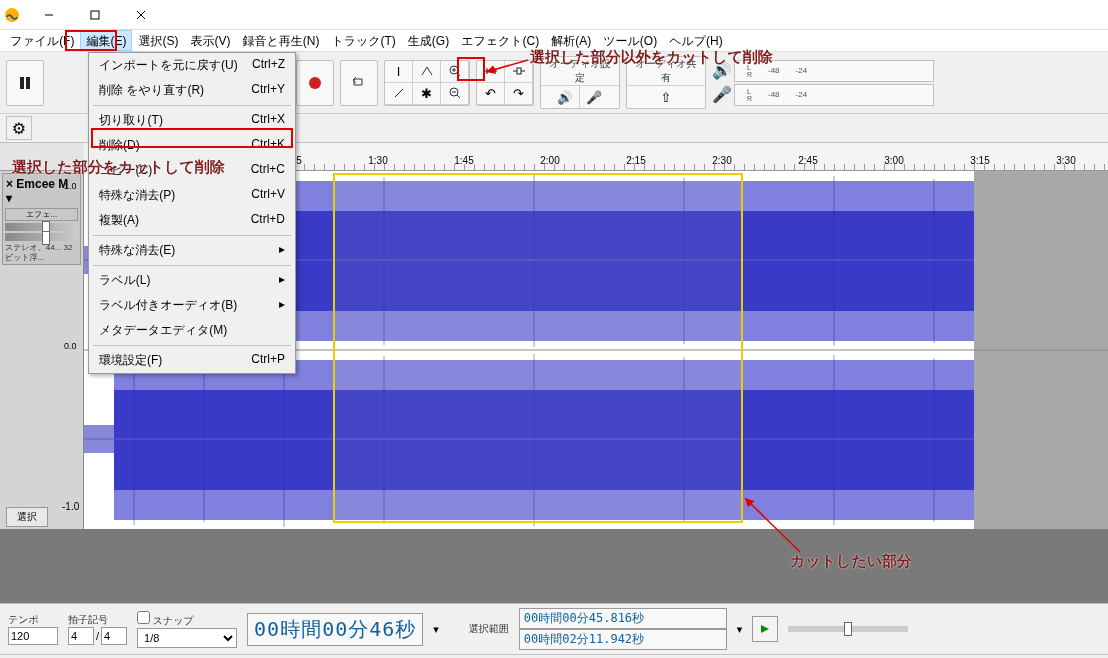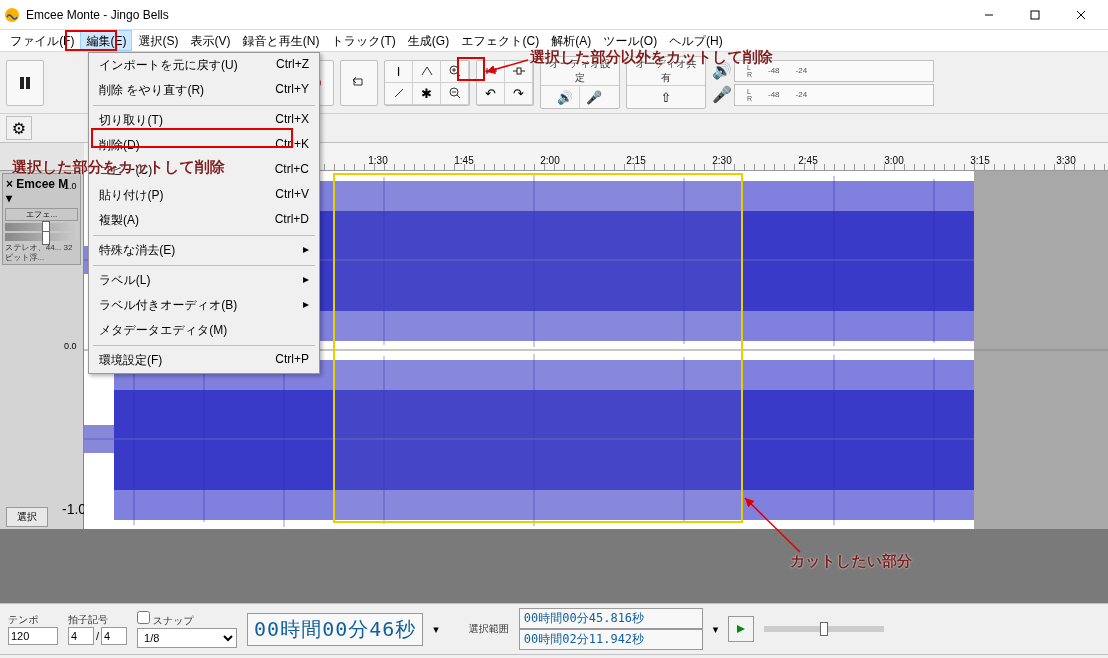--- a/index.html
+++ b/index.html
@@ -24,21 +24,21 @@
 .grid2 .tb { border-right: 1px solid #d0d0d0; border-bottom: 1px solid #d0d0d0; }
 .grid2a { display: grid; grid-template-columns: repeat(2, 28px); grid-template-rows: 22px 22px; }
 .grid2a .tb { border-right: 1px solid #d0d0d0; border-bottom: 1px solid #d0d0d0; }
 .audiolabel { font-size: 10px; color: #333; padding: 0 4px; border-bottom: 1px solid #d0d0d0; text-align: center; }
 .meterbox { width: 200px; height: 22px; background: #fafafa; border: 1px solid #c0c0c0; font-size: 8px; display: flex; align-items: center; padding: 0 4px; }
 .meterbox span { margin: 0 8px; color: #555; }
 
 .toolbar2 { background: #f0f0f0; padding: 2px 6px; border-bottom: 1px solid #c0c0c0; display: flex; align-items: center; gap: 8px; }
 .settings { width: 26px; height: 24px; border: 1px solid #c0c0c0; display: flex; align-items: center; justify-content: center; }
 
-.dropdown { position: absolute; left: 88px; top: 52px; width: 232px; background: #f0f0f0; border: 1px solid #999; box-shadow: 2px 2px 4px rgba(0,0,0,0.3); z-index: 100; font-size: 12px; }
+.dropdown { position: absolute; left: 88px; top: 52px; width: 208px; background: #f0f0f0; border: 1px solid #999; box-shadow: 2px 2px 4px rgba(0,0,0,0.3); z-index: 100; font-size: 12px; }
 .dditem { padding: 4px 10px; display: flex; justify-content: space-between; cursor: default; }
 .dditem.sub::after { content: '▸'; }
 .ddsep { height: 1px; background: #c0c0c0; margin: 2px 4px; }
 
 .ruler { height: 28px; background: #f4f4f4; border-bottom: 1px solid #999; display: flex; position: relative; margin-left: 84px; }
 .ruler .tick { position: absolute; top: 12px; font-size: 10px; transform: translateX(-50%); }
 .ruler::after { content:''; position:absolute; left:0; right:0; bottom:0; height:6px; background: repeating-linear-gradient(90deg, #999 0, #999 1px, transparent 1px, transparent 10px); }
 
 .main { display: flex; background: #808080; height: 358px; position: relative; }
 .trackpanel { width: 84px; background: #d4d4d4; border-right: 1px solid #888; font-size: 9px; }
@@ -51,38 +51,37 @@
 .selection-box { position: absolute; border: 2px solid #e8d000; background: rgba(255,255,200,0.06); pointer-events: none; }
 .selbtn { border: 1px solid #999; background: #e8e8e8; padding: 2px 10px; font-size: 10px; margin-top: 6px; }
 
 .graypanel { height: 74px; background: #7a7a7a; }
 
 .bottombar { background: #f0f0f0; padding: 4px 8px; display: flex; align-items: center; gap: 10px; font-size: 11px; border-top: 1px solid #c0c0c0; }
 .bblabel { font-size: 10px; color: #333; }
 .bbinput { width: 50px; border: 1px solid #999; background: #fff; padding: 2px; font-size: 11px; text-align: left; }
 .bbselect { width: 100px; border: 1px solid #999; background: #fff; padding: 2px; font-size: 11px; }
 .timedisp { font-family: monospace; font-size: 20px; color: #1060a0; border: 1px solid #999; background: #f8f8f8; padding: 2px 6px; letter-spacing: 1px; }
-.timedisp2 { font-family: monospace; font-size: 12px; color: #1060a0; border: 1px solid #999; background: #f8f8f8; padding: 1px 4px; width: 184px; }
+.timedisp2 { font-family: monospace; font-size: 12px; color: #1060a0; border: 1px solid #999; background: #f8f8f8; padding: 1px 4px; width: 208px; }
 .playbtn { width: 26px; height: 26px; border: 1px solid #999; background: #f4f4f4; display:flex; align-items:center; justify-content:center; }
 .statusbar { background: #f0f0f0; padding: 4px 10px; font-size: 11px; border-top: 1px solid #c0c0c0; }
 
 .annot { position: absolute; font-weight: bold; z-index: 200; pointer-events: none; }
 .annot-red { color: #7f1d1d; font-size: 15px; text-shadow: 0 0 2px #fff; }
 .redbox { border: 2px solid #e00000; position: absolute; z-index: 200; pointer-events: none; }
 .arrow-line { position: absolute; z-index: 199; pointer-events: none; }
 </style>
 </head>
 <body>
 
 <div class="titlebar">
   <svg class="logo" viewBox="0 0 16 16">
       <circle cx="8" cy="8" r="7" fill="#ffb000"></circle>
       <path d="M3 10 Q5 6 8 10 T13 10" stroke="#1050b0" fill="none" stroke-width="1.5"></path>
     </svg>
-  <div class="title">Emcee Monte - Jingo Bells</div>
   <div class="winbtns">
     <div class="winbtn">
         <svg width="10" height="10">
           <line x1="1" y1="5" x2="9" y2="5" stroke="#000"></line>
         </svg>
       </div>
     <div class="winbtn">
         <svg width="10" height="10">
           <rect x="1" y="1" width="8" height="8" stroke="#000" fill="none"></rect>
         </svg>
@@ -248,21 +247,21 @@
     <div class="trackhead">
       <div class="tname">× <span>Emcee M</span> ▾</div>
       <div style="border:1px solid #999; text-align:center; margin:2px 0; font-size:8px">エフェ...</div>
       <div class="slider"></div>
       <div class="slider"></div>
       <div class="info">ステレオ、44...
 32 ビット浮...</div>
     </div>
     <div style="position:absolute; left:64px; top:10px; font-size:9px">1.0</div>
     <div style="position:absolute; left:64px; top:170px; font-size:9px">0.0</div>
-    <div style="position:absolute; left:62px; top:330px; font-size:14px">-1.0</div>
+    <div style="position:absolute; left:62px; top:330px; font-size:10px">-1.0</div>
     <div style="position:absolute; bottom:2px; left:6px">
       <button class="selbtn">選択</button>
     </div>
   </div>
   <div class="wavearea">
     <svg width="100%" height="100%" preserveAspectRatio="none" viewBox="0 0 1024 358">
       <rect x="0" y="0" width="1024" height="358" fill="#bfbfe8"></rect>
       <rect x="0" y="0" width="890" height="179" fill="#fff"></rect>
       <rect x="0" y="179" width="890" height="179" fill="#fff"></rect>
       <rect x="890" y="0" width="134" height="358" fill="#a8a8a8"></rect>
@@ -363,21 +362,21 @@
     </div>
   <div class="dditem">
       <span>削除(D)</span>
       <span>Ctrl+K</span>
     </div>
   <div class="dditem">
       <span>コピー(C)</span>
       <span>Ctrl+C</span>
     </div>
   <div class="dditem">
-      <span>貼り付け(P)</span>
+      <span>特殊な消去(P)</span>
       <span>Ctrl+V</span>
     </div>
   <div class="dditem">
       <span>複製(A)</span>
       <span>Ctrl+D</span>
     </div>
   <div class="ddsep"></div>
   <div class="dditem sub">
       <span>特殊な消去(E)</span>
     </div>

